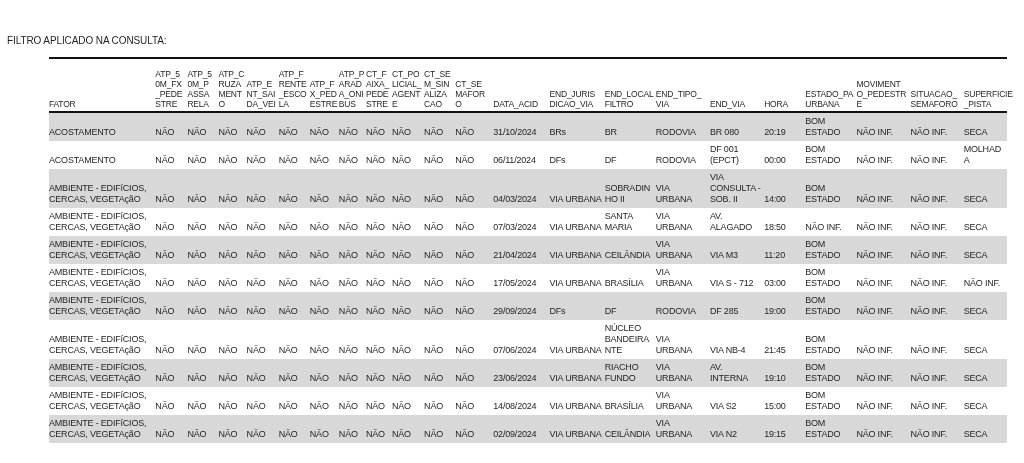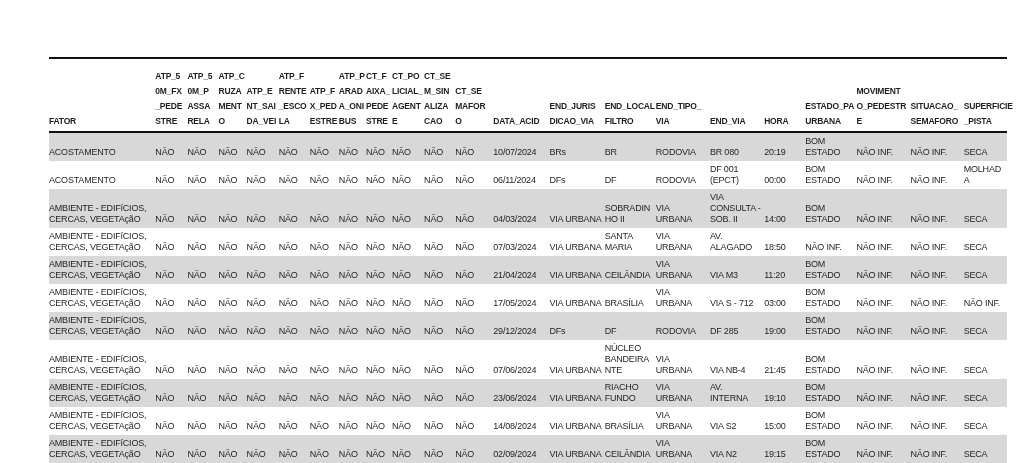--- a/index.html
+++ b/index.html
@@ -25,23 +25,23 @@
   }
   table.report {
     border-collapse: collapse;
     table-layout: fixed;
     width: 958px;
     border-top: 2px solid #111;
   }
   table.report th {
     vertical-align: bottom;
     text-align: left;
-    font-weight: bold;
+    font-weight: normal;
     font-size: 8.5px;
-    line-height: 15px;
+    line-height: 10px;
     letter-spacing: -0.2px;
     white-space: pre-line;
     padding: 10px 2px 2px 0;
     border-bottom: 2px solid #111;
   }
   table.report td {
     vertical-align: bottom;
     font-size: 9px;
     line-height: 11px;
     letter-spacing: -0.2px;
@@ -50,20 +50,21 @@
     overflow-wrap: break-word;
   }
   table.report tbody tr:nth-child(odd) { background: #d8d8d8; }
   table.report th:nth-child(18),
   table.report td:nth-child(18) { text-align: left; padding-right: 5px; }
 </style>
 </head>
 <body>
 
 <div class="filter-block">
+  <div>FILTRO APLICADO NA CONSULTA:</div>
 </div>
 
 <div class="report-table-wrap">
   <table class="report">
     <colgroup>
       <col style="width:106px">
         <col style="width:32px">
         <col style="width:31px">
         <col style="width:28px">
       <col style="width:32px">
@@ -156,21 +157,21 @@
           <td>NÃO</td>
           <td>NÃO</td>
           <td>NÃO</td>
           <td>NÃO</td>
           <td>NÃO</td>
           <td>NÃO</td>
           <td>NÃO</td>
           <td>NÃO</td>
           <td>NÃO</td>
           <td>NÃO</td>
-          <td>10/07/2024</td>
+          <td>31/10/2024</td>
           <td>BRs</td>
           <td>BR</td>
           <td>RODOVIA</td>
           <td>BR 080</td>
           <td>20:19</td>
           <td>BOM ESTADO</td>
           <td>NÃO INF.</td>
           <td>NÃO INF.</td>
           <td>SECA</td>
         </tr>
@@ -300,21 +301,21 @@
           <td>NÃO</td>
           <td>NÃO</td>
           <td>NÃO</td>
           <td>NÃO</td>
           <td>NÃO</td>
           <td>NÃO</td>
           <td>NÃO</td>
           <td>NÃO</td>
           <td>NÃO</td>
           <td>NÃO</td>
-          <td>29/12/2024</td>
+          <td>29/09/2024</td>
           <td>DFs</td>
           <td>DF</td>
           <td>RODOVIA</td>
           <td>DF 285</td>
           <td>19:00</td>
           <td>BOM ESTADO</td>
           <td>NÃO INF.</td>
           <td>NÃO INF.</td>
           <td>SECA</td>
         </tr>

